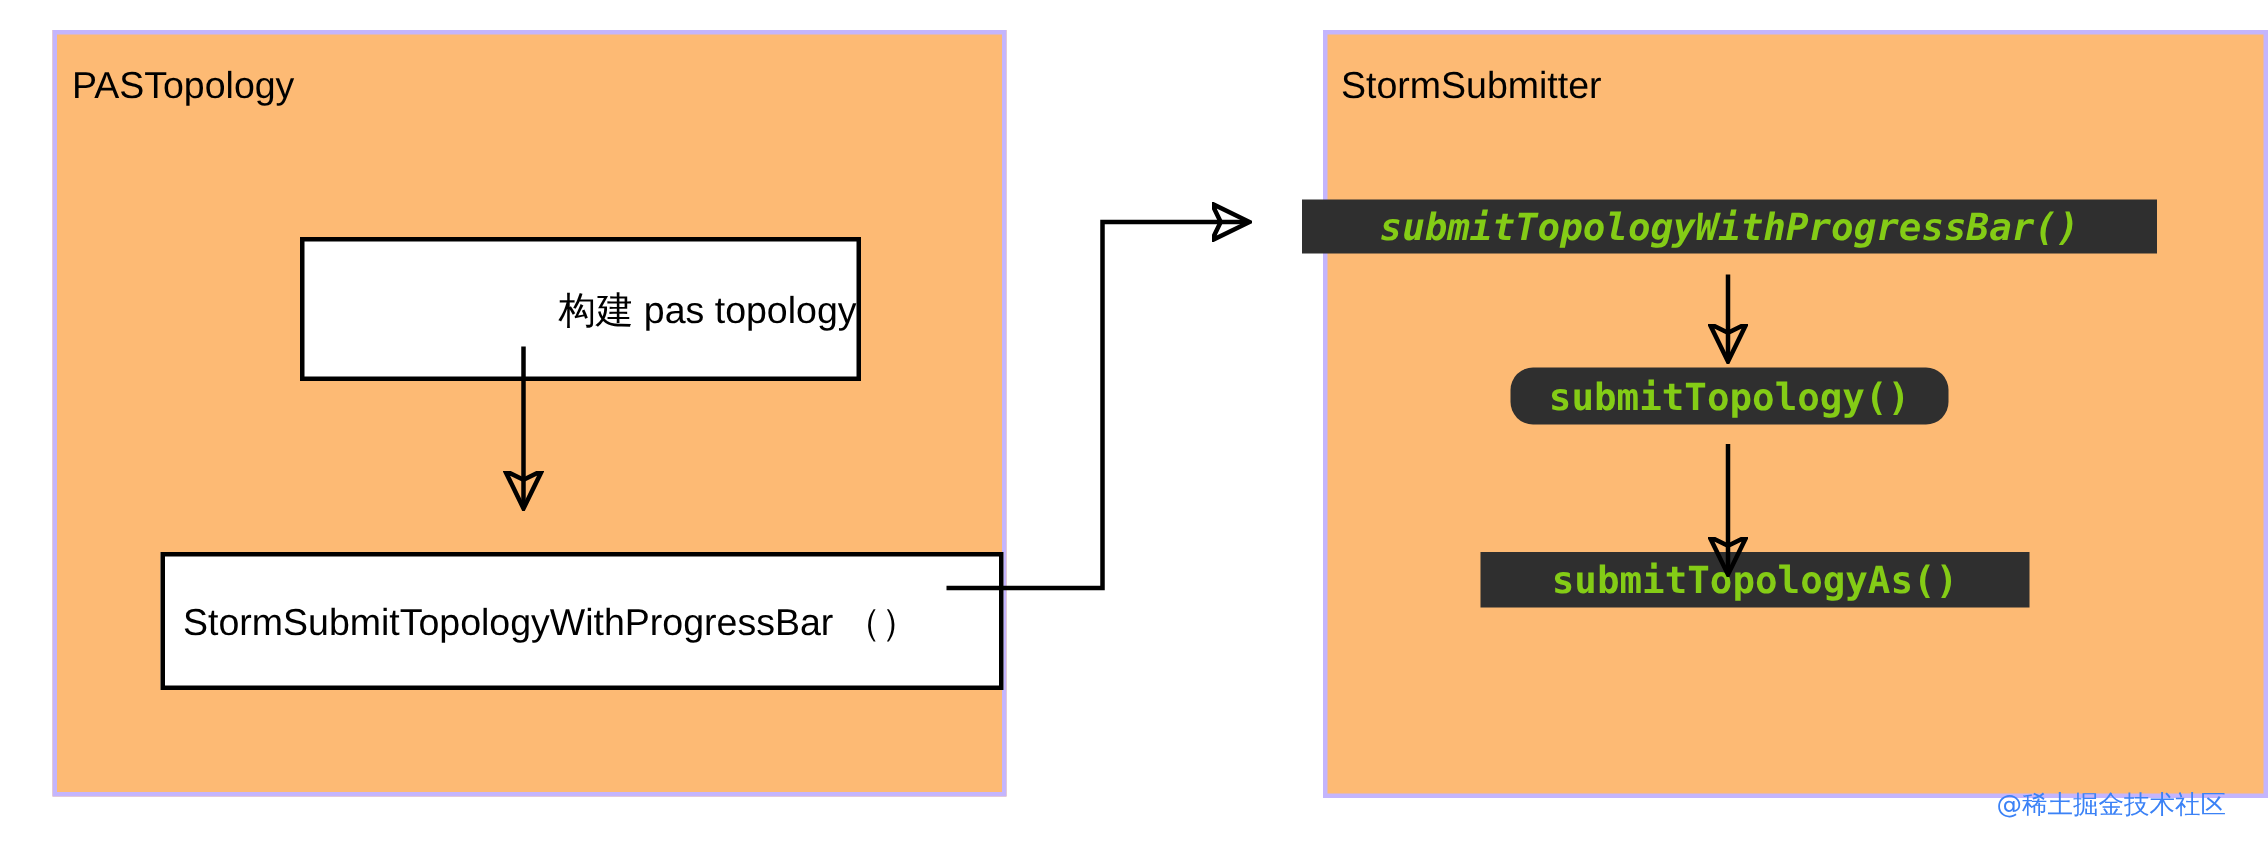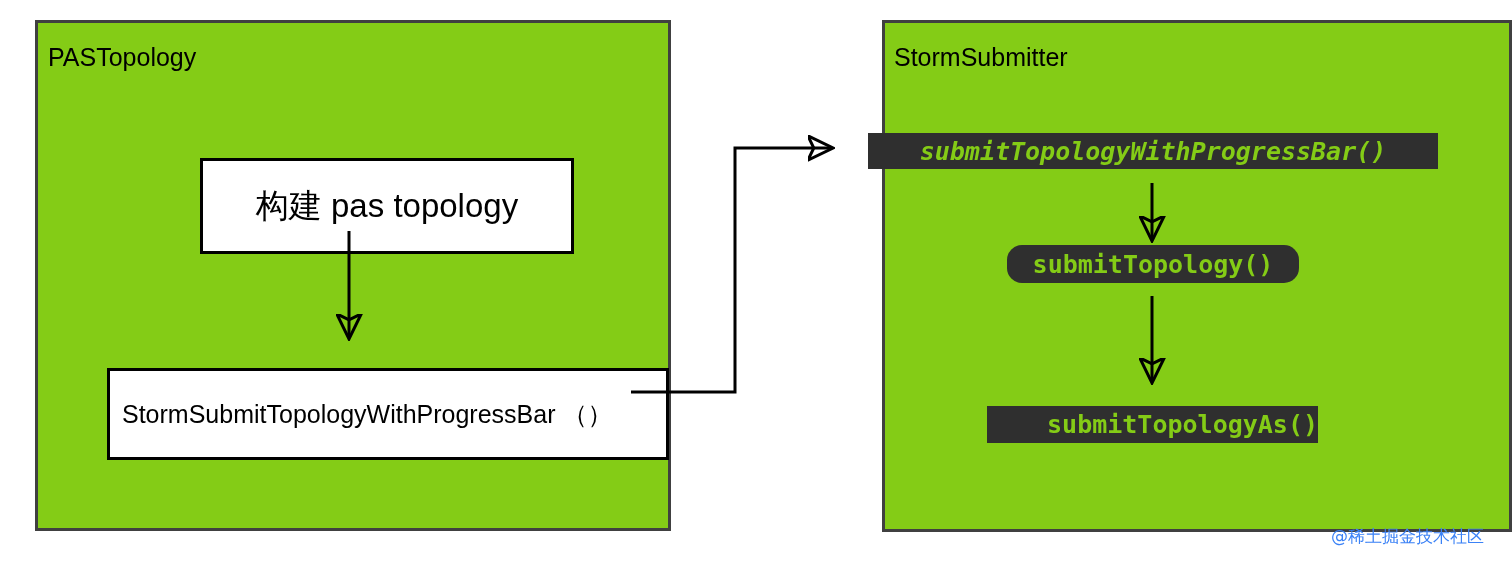--- a/index.html
+++ b/index.html
@@ -17,22 +17,22 @@
     width: 1512px;
     height: 563px;
     background: #ffffff;
     overflow: hidden;
   }
 
   
   .panel {
     position: absolute;
     box-sizing: border-box;
-    border: 3px solid #404040;
-    background: #84cc16;
+    border: 3px solid #c4b5fd;
+    background: #fdba74;
   }
   #panel-pas      { left: 35px;  top: 20px; width: 636px; height: 511px; }
   #panel-storm    { left: 838px; top: 20px; width: 630px; height: 512px; margin-left: 44px; }
 
   .panel-title {
     position: absolute;
     font-size: 25px;
     line-height: 1;
     color: #000000;
     white-space: nowrap;
@@ -48,22 +48,22 @@
     border: 3px solid #000000;
     background: #ffffff;
     display: flex;
     align-items: center;
     color: #000000;
     font-family: "Liberation Sans", sans-serif;
     white-space: nowrap;
   }
   #box-build {
     left: 162px; top: 135px; width: 374px; height: 96px;
-    justify-content: center;
-    font-size: 33px;
+    justify-content: flex-end;
+    font-size: 25px;
   }
   #box-submit-bar {
     left: 69px; top: 345px; width: 562px; height: 92px;
     justify-content: flex-start;
     padding-left: 12px;
     font-size: 25px;
   }
 
   
   .code-chip {
@@ -83,23 +83,22 @@
     left: 868px; top: 133px; width: 570px; height: 36px;
     font-size: 25px;
     font-style: italic;
   }
   #chip-submit-topology {
     left: 1007px; top: 245px; width: 292px; height: 38px;
     font-size: 25px;
     border-radius: 15px;
   }
   #chip-submit-topology-as {
-    left: 987px; top: 406px; width: 331px; height: 37px;
+    left: 987px; top: 368px; width: 366px; height: 37px;
     font-size: 25px;
-    justify-content: flex-end;
   }
 
   
   #connectors {
     position: absolute;
     left: 0; top: 0;
     width: 1512px;
     height: 563px;
     pointer-events: none;
   }

